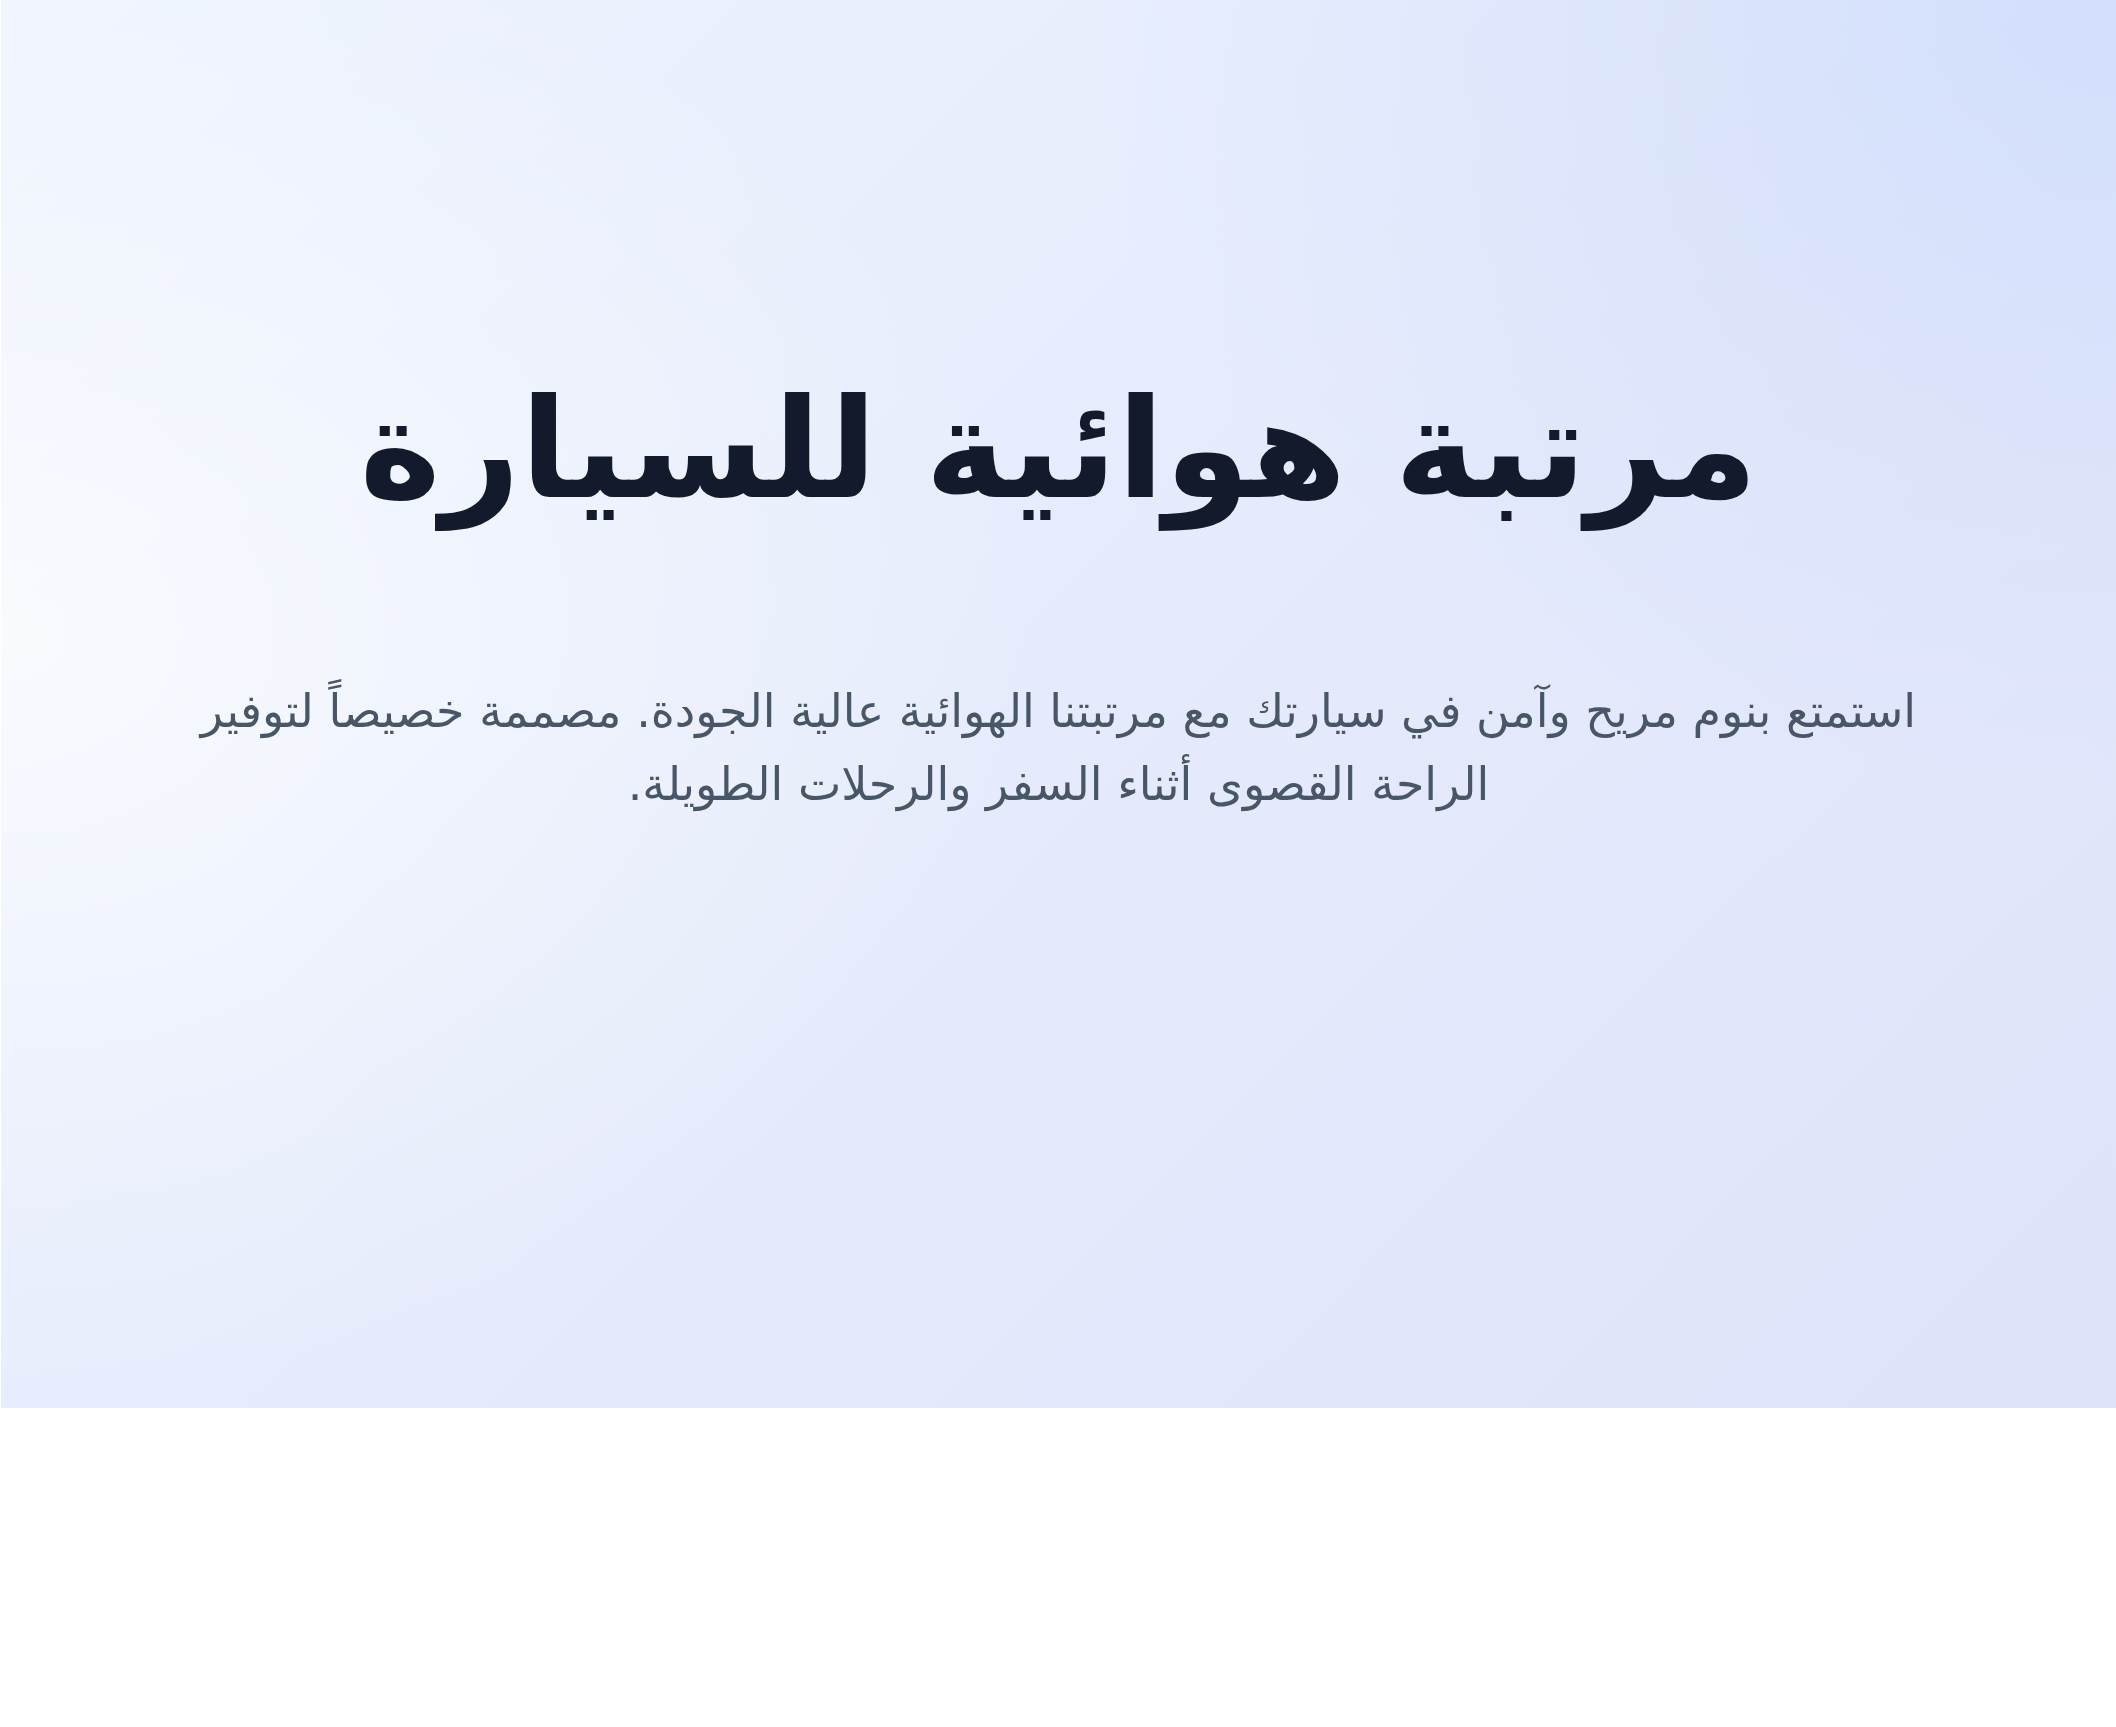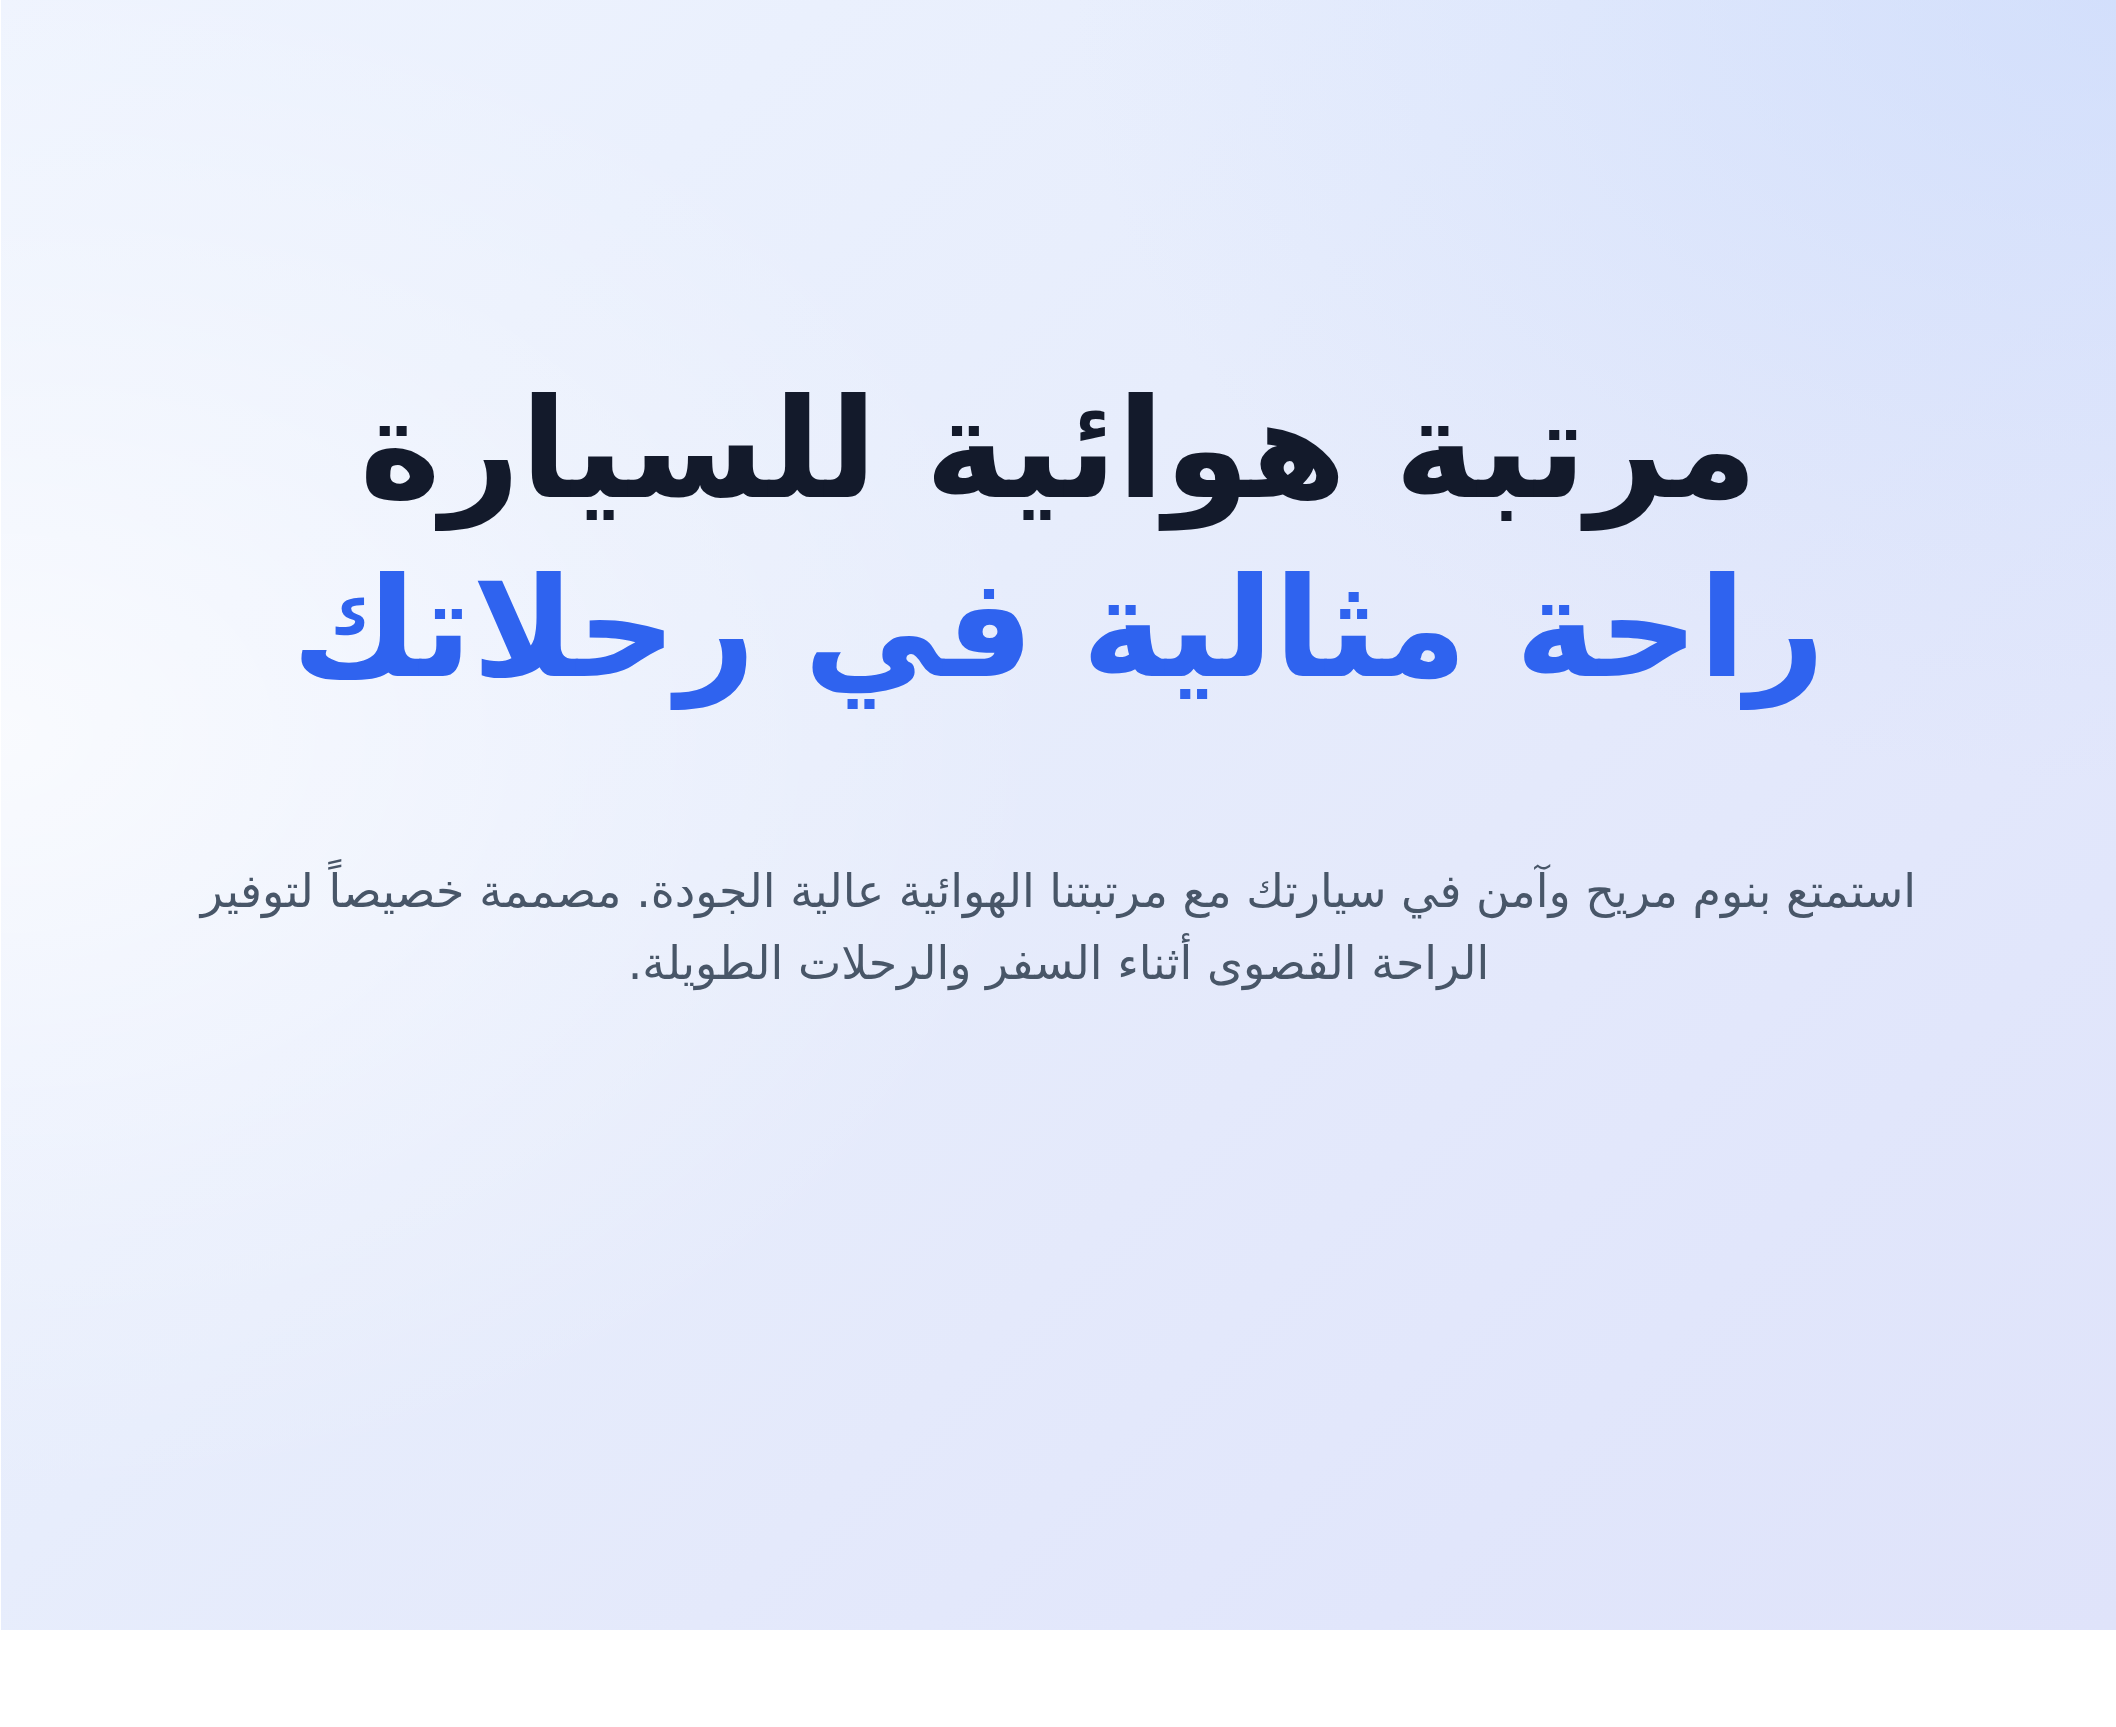--- a/index.html
+++ b/index.html
@@ -11,21 +11,21 @@
   body {
     width: 2117px;
     height: 1728px;
     overflow: hidden;
     font-family: "DejaVu Sans", "Liberation Sans", sans-serif;
   }
 
   .hero {
     position: relative;
     width: 2117px;
-    height: 1630px;
+    height: 1408px;
     box-sizing: border-box;
     display: flex;
     flex-direction: column;
     align-items: center;
     justify-content: flex-start;
     direction: rtl;
     background:
       linear-gradient(135deg,
         #eff4fe 0%,
         #eaf0fd 22%,
@@ -93,20 +93,19 @@
 </head>
 <body>
 
 <div class="hero">
   <div class="hero-wash"></div>
 
   <div class="hero-inner">
 
     <h1 class="hero-title">
       <span>مرتبة هوائية للسيارة</span>
-      <span class="hero-title-accent">راحة مثالية في رحلاتك</span>
     </h1>
 
     <p class="hero-subtitle">استمتع بنوم مريح وآمن في سيارتك مع مرتبتنا الهوائية عالية الجودة. مصممة خصيصاً لتوفير الراحة القصوى أثناء السفر والرحلات الطويلة.</p>
 
   </div>
 </div>
 
 
 </body></html>

